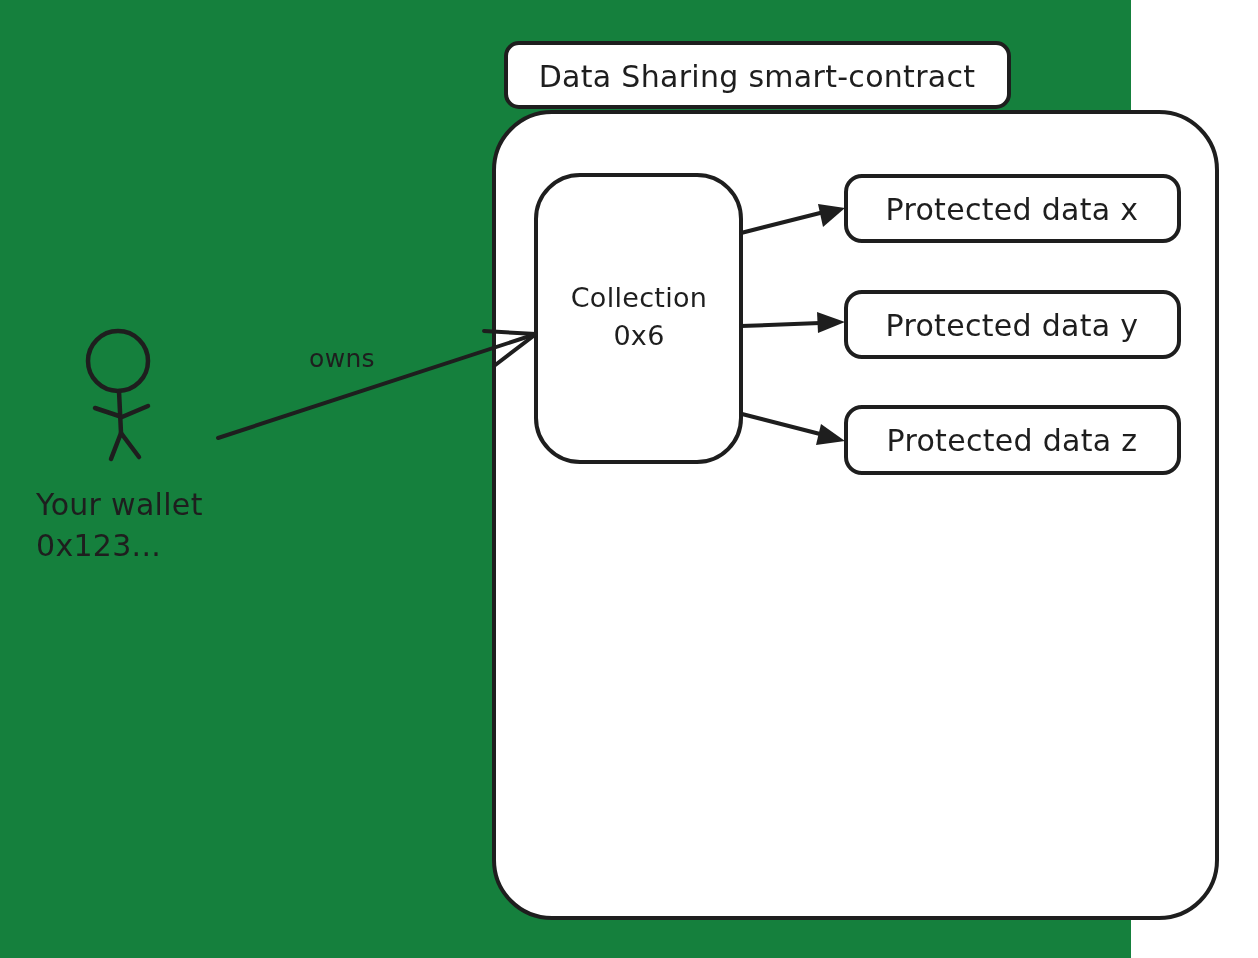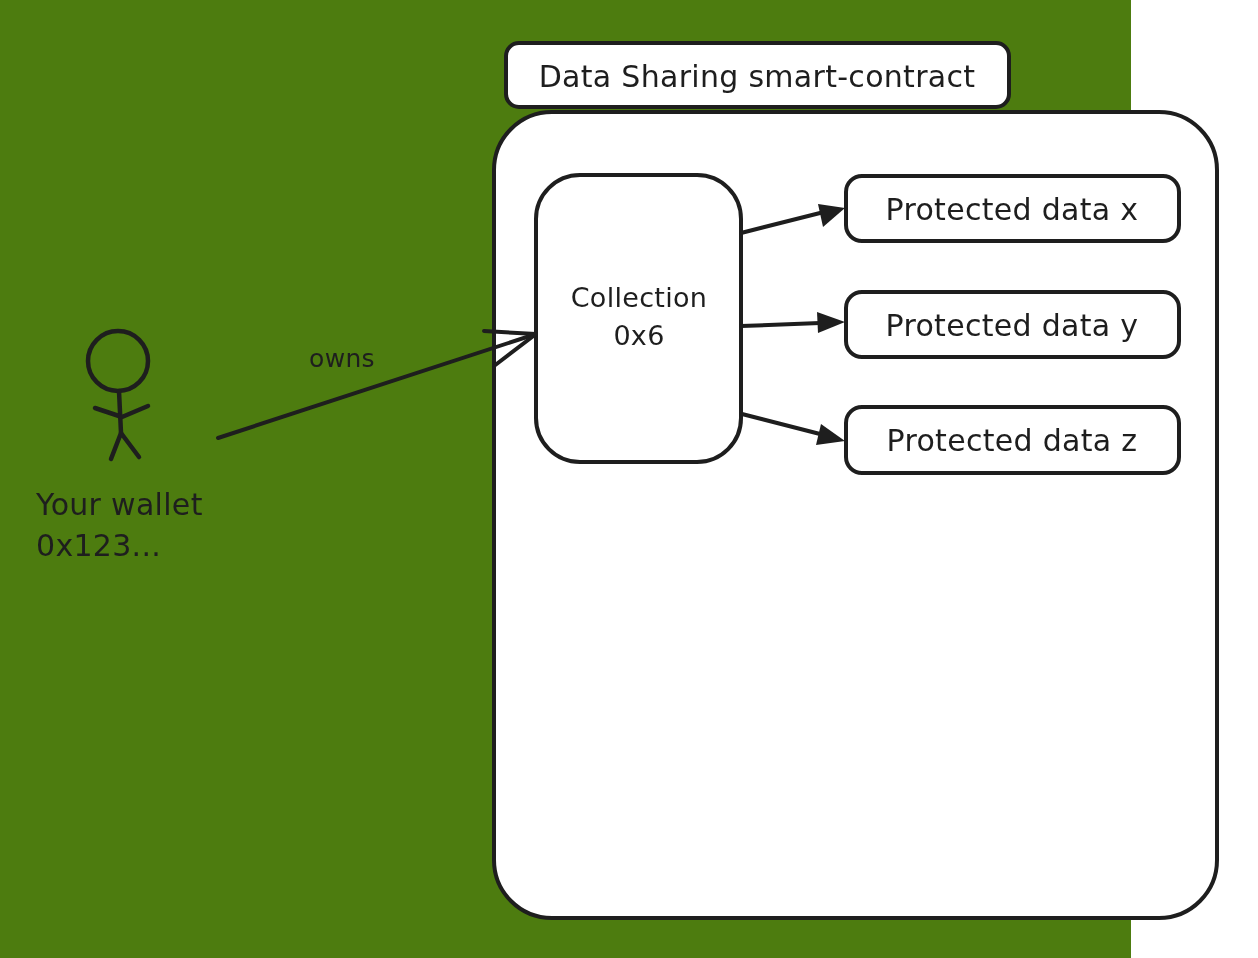--- a/index.html
+++ b/index.html
@@ -7,21 +7,21 @@
     padding: 0;
     background: #ffffff;
     width: 1258px;
     height: 958px;
     overflow: hidden;
   }
   .canvas-wrap {
     position: relative;
     width: 1131px;
     height: 958px;
-    background: #4d7c0f;
+    background: #15803d;
   }
   svg {
     display: block;
   }
   text {
     font-family: "DejaVu Sans", "Liberation Sans", sans-serif;
     fill: #1e1e1e;
     letter-spacing: 0.3px;
   }
   .title-text   { font-size: 30px; }

